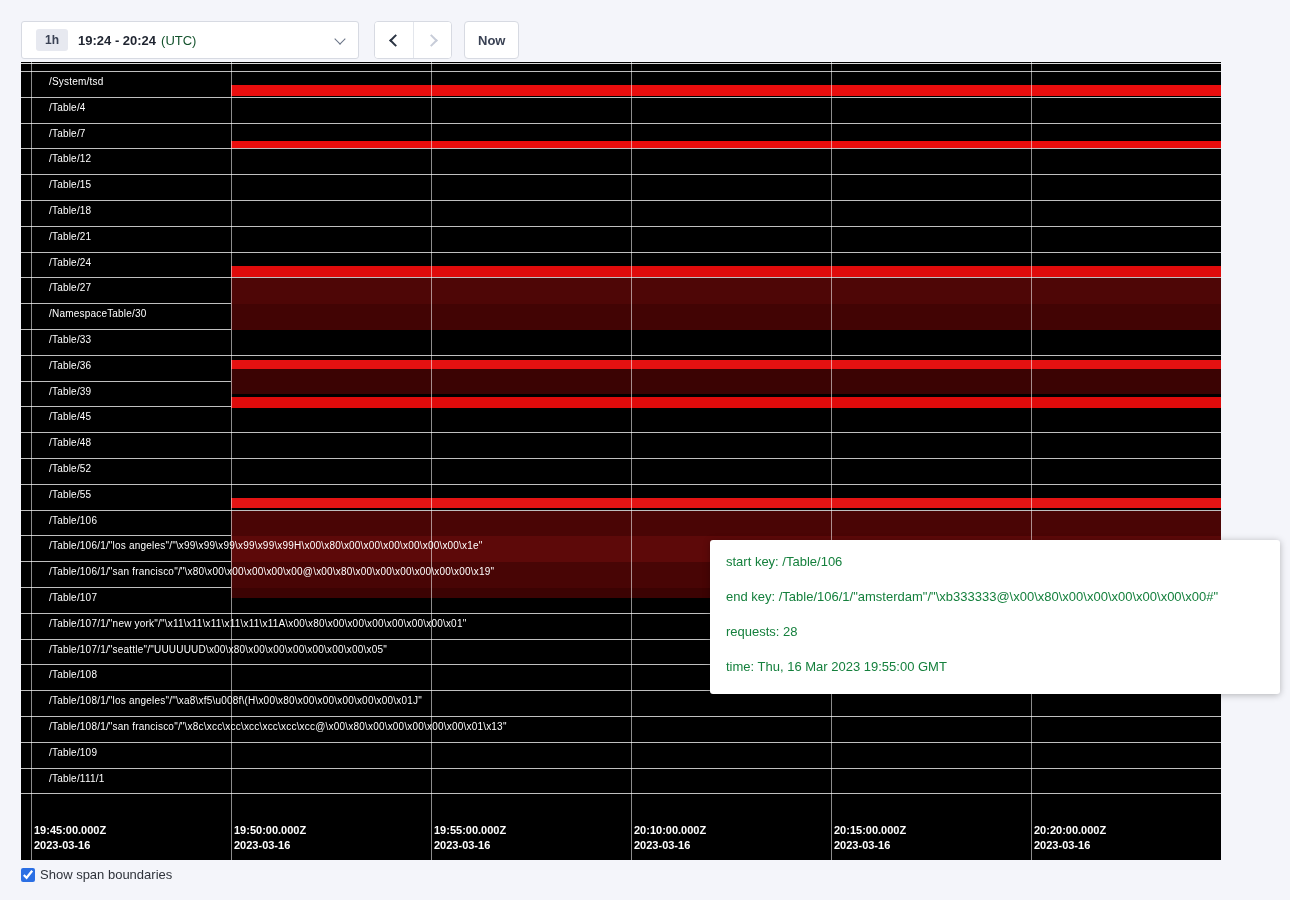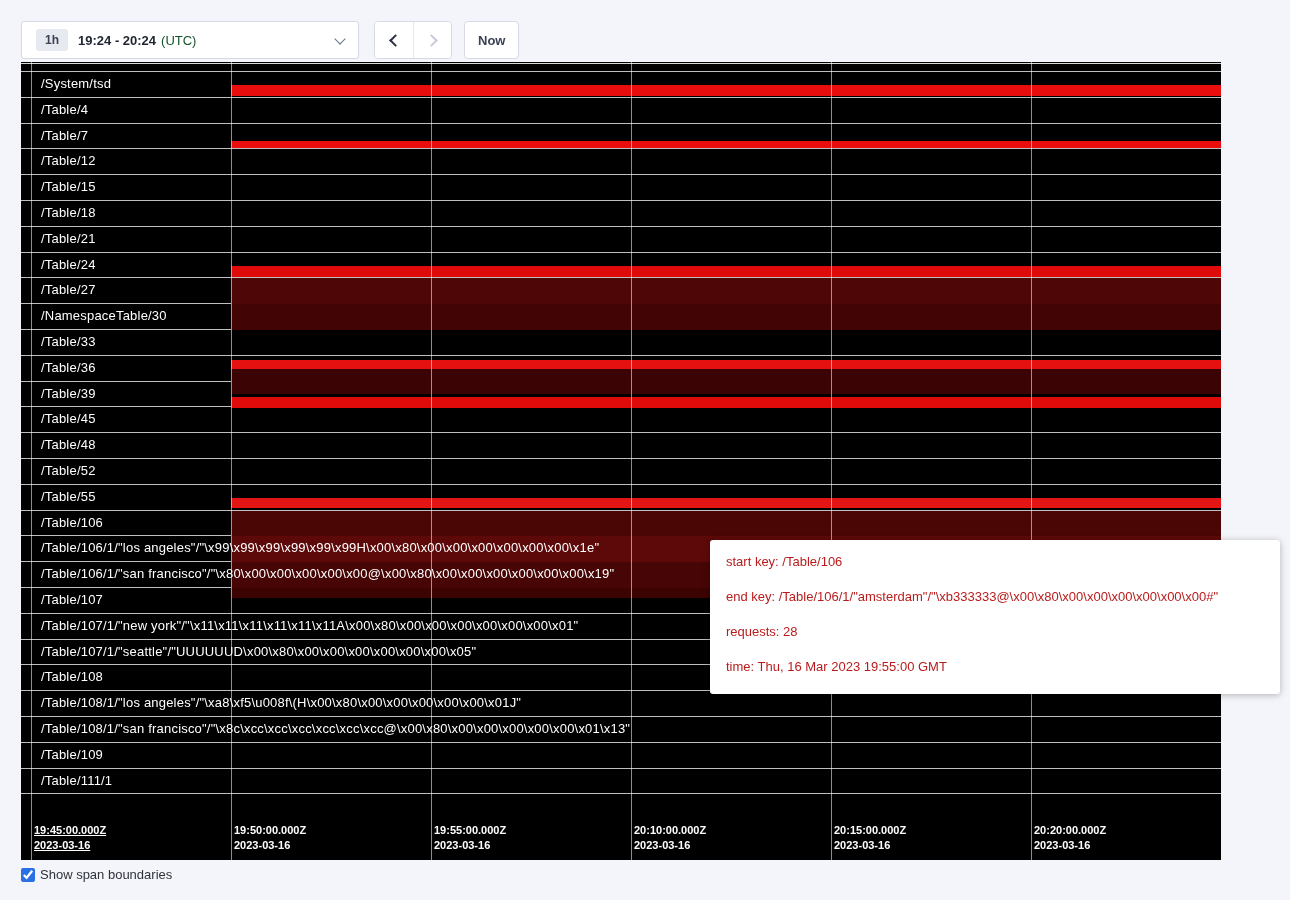--- a/index.html
+++ b/index.html
@@ -33,34 +33,34 @@
     font-weight: 700; font-size: 13px; color: #3a4254; cursor: pointer; font-family: inherit;
   }
 
   
   .canvas { position: absolute; left: 21px; top: 62px; width: 1200px; height: 798px; background: #000; cursor: crosshair; }
   .top-edge { position: absolute; left: 0; right: 0; top: 1px; height: 1px; background: rgba(255,255,255,0.85); z-index: 2; }
   .rows { position: absolute; left: 0; top: 9px; width: 100%; border-bottom: 1px solid rgba(255,255,255,0.75); z-index: 1; }
   .span-row { position: relative; height: 25.8px; border-top: 1px solid rgba(255,255,255,0.75); }
   .heat-band { position: absolute; left: 210px; right: 0; z-index: 1; }
   .span-label {
-    position: absolute; left: 20px; top: 4px; color: #fff; font-size: 13px; font-weight: 500;
+    position: absolute; left: 28px; top: 4px; color: #fff; font-size: 10px; font-weight: 500;
     letter-spacing: 0.2px; white-space: nowrap; z-index: 3;
   }
   .gridlines { position: absolute; inset: 0; pointer-events: none; z-index: 2; }
   .vline { position: absolute; top: 0; bottom: 0; width: 1px; background: rgba(255,255,255,0.55); }
   .x-axis { position: absolute; left: 0; top: 761px; width: 100%; height: 37px; z-index: 3; pointer-events: none; }
   .tick { position: absolute; top: 0; padding-left: 3px; color: #fff; font-size: 11px; font-weight: 700; line-height: 15px; white-space: nowrap; }
 
   
   .tooltip {
     position: absolute; left: 710px; top: 540px; width: 570px; background: #fff; border-radius: 3px;
     box-shadow: 0 1px 7px rgba(0,0,0,0.28); padding: 14px 16px 0; z-index: 10;
   }
-  .tooltip p { font-size: 13px; color: #b91c1c; line-height: 15px; margin: 0 0 20px; white-space: nowrap; overflow: hidden; }
+  .tooltip p { font-size: 13px; color: #15803d; line-height: 15px; margin: 0 0 20px; white-space: nowrap; overflow: hidden; }
 
   
   .footer { position: absolute; left: 21px; top: 867px; display: flex; align-items: center; gap: 5px; font-size: 13px; color: #2e323a; }
   .footer input { width: 14px; height: 14px; accent-color: #2b6fe4; margin: 0; cursor: pointer; }
 </style>
 </head>
 <body>
 
 <div class="page">
 
@@ -186,21 +186,21 @@
       </div>
     <div class="gridlines">
         <div class="vline" style="left: 10px;"></div>
         <div class="vline" style="left: 210px;"></div>
         <div class="vline" style="left: 410px;"></div>
         <div class="vline" style="left: 610px;"></div>
         <div class="vline" style="left: 810px;"></div>
         <div class="vline" style="left: 1010px;"></div>
       </div>
     <div class="x-axis">
-        <div class="tick" style="left: 10px; text-decoration: underline;">
+        <div class="tick" style="left: 10px;">
           <div>19:45:00.000Z</div>
           <div>2023-03-16</div>
         </div>
         <div class="tick" style="left: 210px;">
           <div>19:50:00.000Z</div>
           <div>2023-03-16</div>
         </div>
         <div class="tick" style="left: 410px;">
           <div>19:55:00.000Z</div>
           <div>2023-03-16</div>

